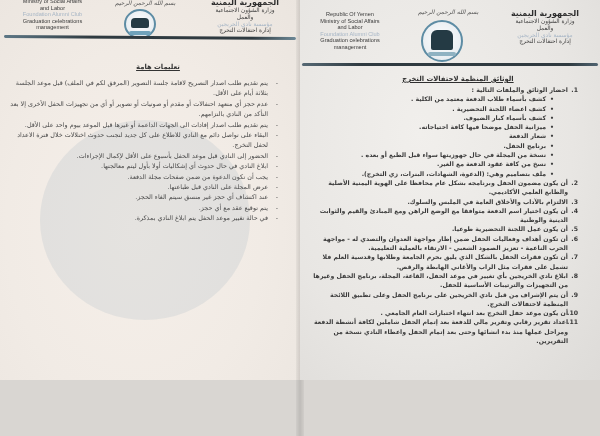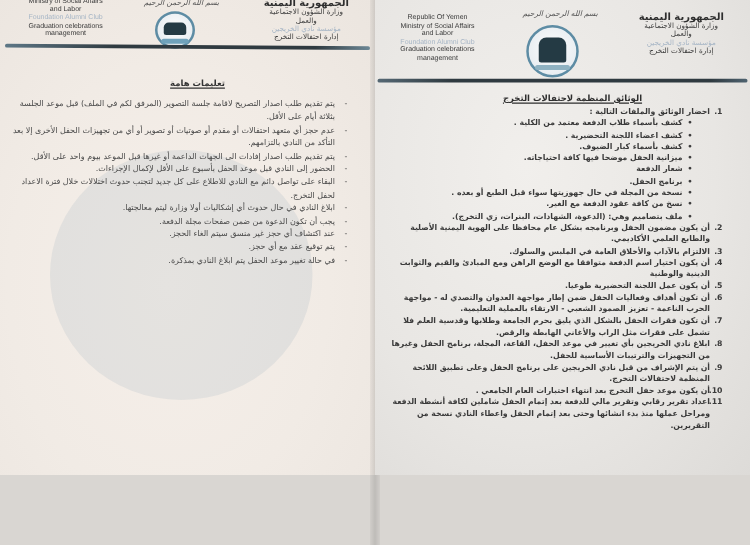--- a/index.html
+++ b/index.html
@@ -82,24 +82,25 @@
     </div>
   </div>
   <div class="rule" style="top:36px;left:4px;right:4px;background:linear-gradient(to right,#5d7786,#2f3a40 30%,#2f3a40 85%,#6d8896);transform:rotate(0.4deg);"></div>
 
   <div class="heading" style="top:63px;left:0;right:0;">تعليمات هامة</div>
 
   <ul class="list" id="left-list">
     <li>يتم تقديم طلب اصدار التصريح لاقامة جلسة التصوير (المرفق لكم في الملف) قبل موعد الجلسة بثلاثة أيام على الأقل.</li>
     <li>عدم حجز أي متعهد احتفالات أو مقدم أو صوتيات أو تصوير أو أي من تجهيزات الحفل الأخرى إلا بعد التأكد من النادي بالتزامهم.</li>
     <li>يتم تقديم طلب اصدار إفادات الى الجهات الداعمة أو غيرها قبل الموعد بيوم واحد على الأقل.</li>
+    <li>البقاء على تواصل دائم مع النادي للاطلاع على كل جديد لتجنب حدوث اختلالات خلال فترة الاعداد لحفل التخرج.</li>
     <li>الحضور إلى النادي قبل موعد الحفل بأسبوع على الأقل لإكمال الإجراءات.</li>
-    <li>البقاء على تواصل دائم مع النادي للاطلاع على كل جديد لتجنب حدوث اختلالات خلال فترة الاعداد لحفل التخرج.</li>
-    <li>ابلاغ النادي في حال حدوث أي إشكاليات أولا وزارة ليتم معالجتها.</li>
+    <li>ابلاغ النادي في حال حدوث أي إشكاليات أولا بأول ليتم معالجتها.</li>
     <li>يجب أن تكون الدعوة من ضمن صفحات مجلة الدفعة.</li>
+    <li>عرض المجلة على النادي قبل طباعتها.</li>
     <li>عند اكتشاف أي حجز غير منسق سيتم الغاء الحجز.</li>
     <li>يتم توقيع عقد مع أي حجز.</li>
     <li>في حالة تغيير موعد الحفل يتم ابلاغ النادي بمذكرة.</li>
   </ul>
 
   <div class="footer-line" style="left:0;top:399px;">
     <div>666528</div>
     <div>club20</div>
     <div>@gmail.com</div>
   </div>

